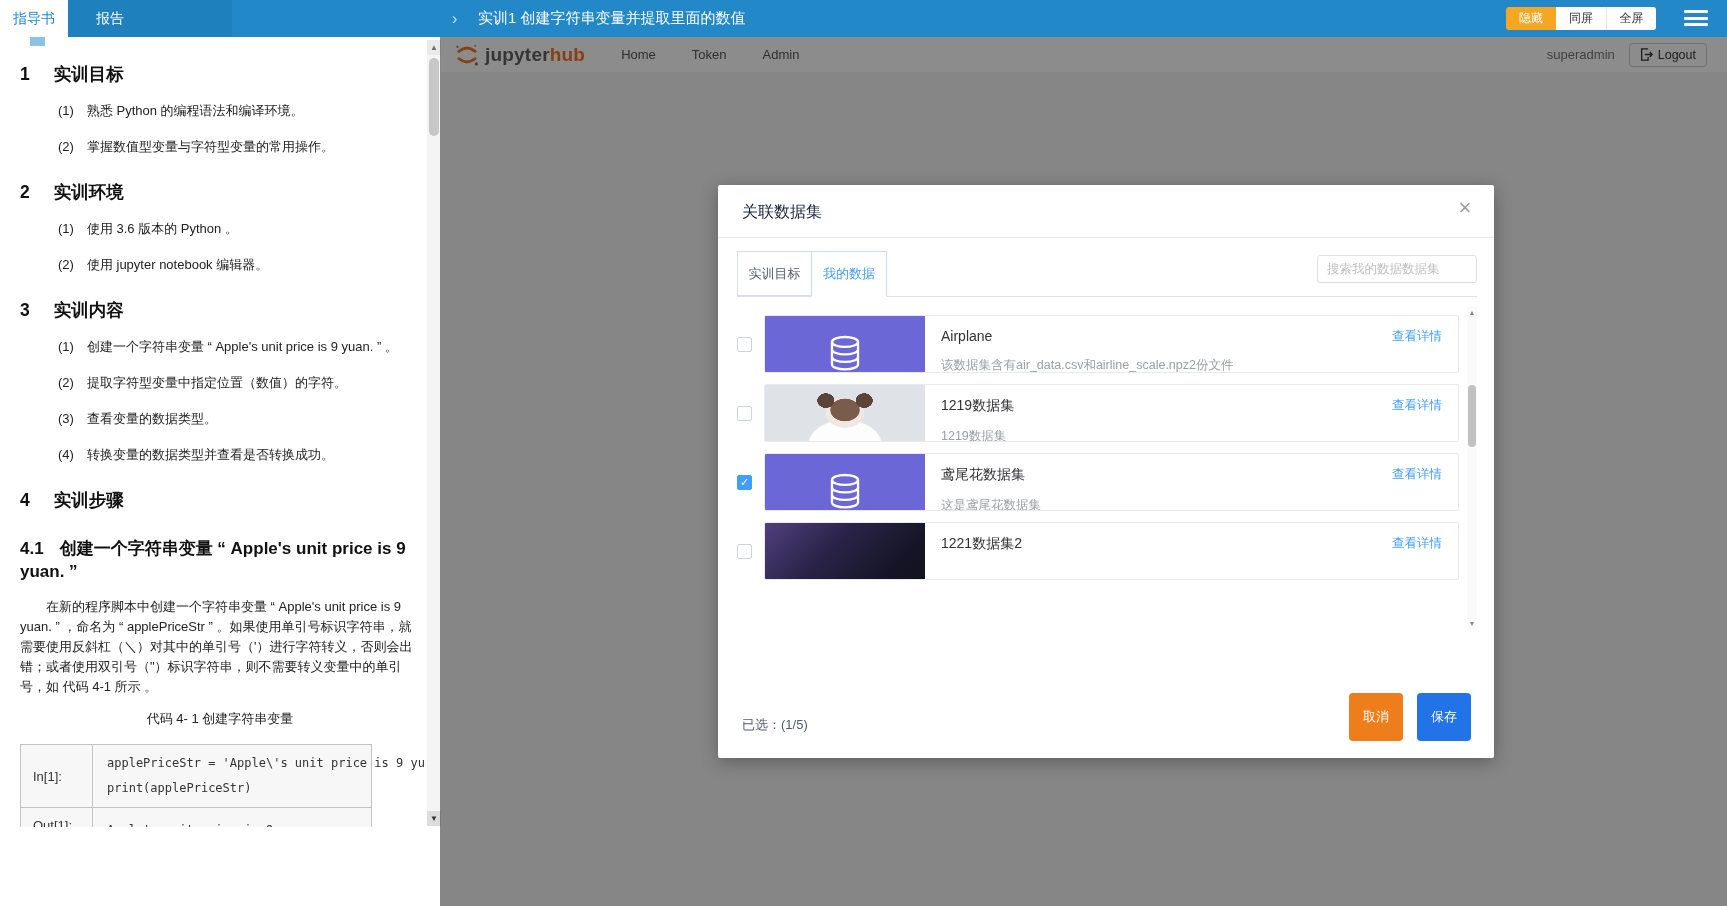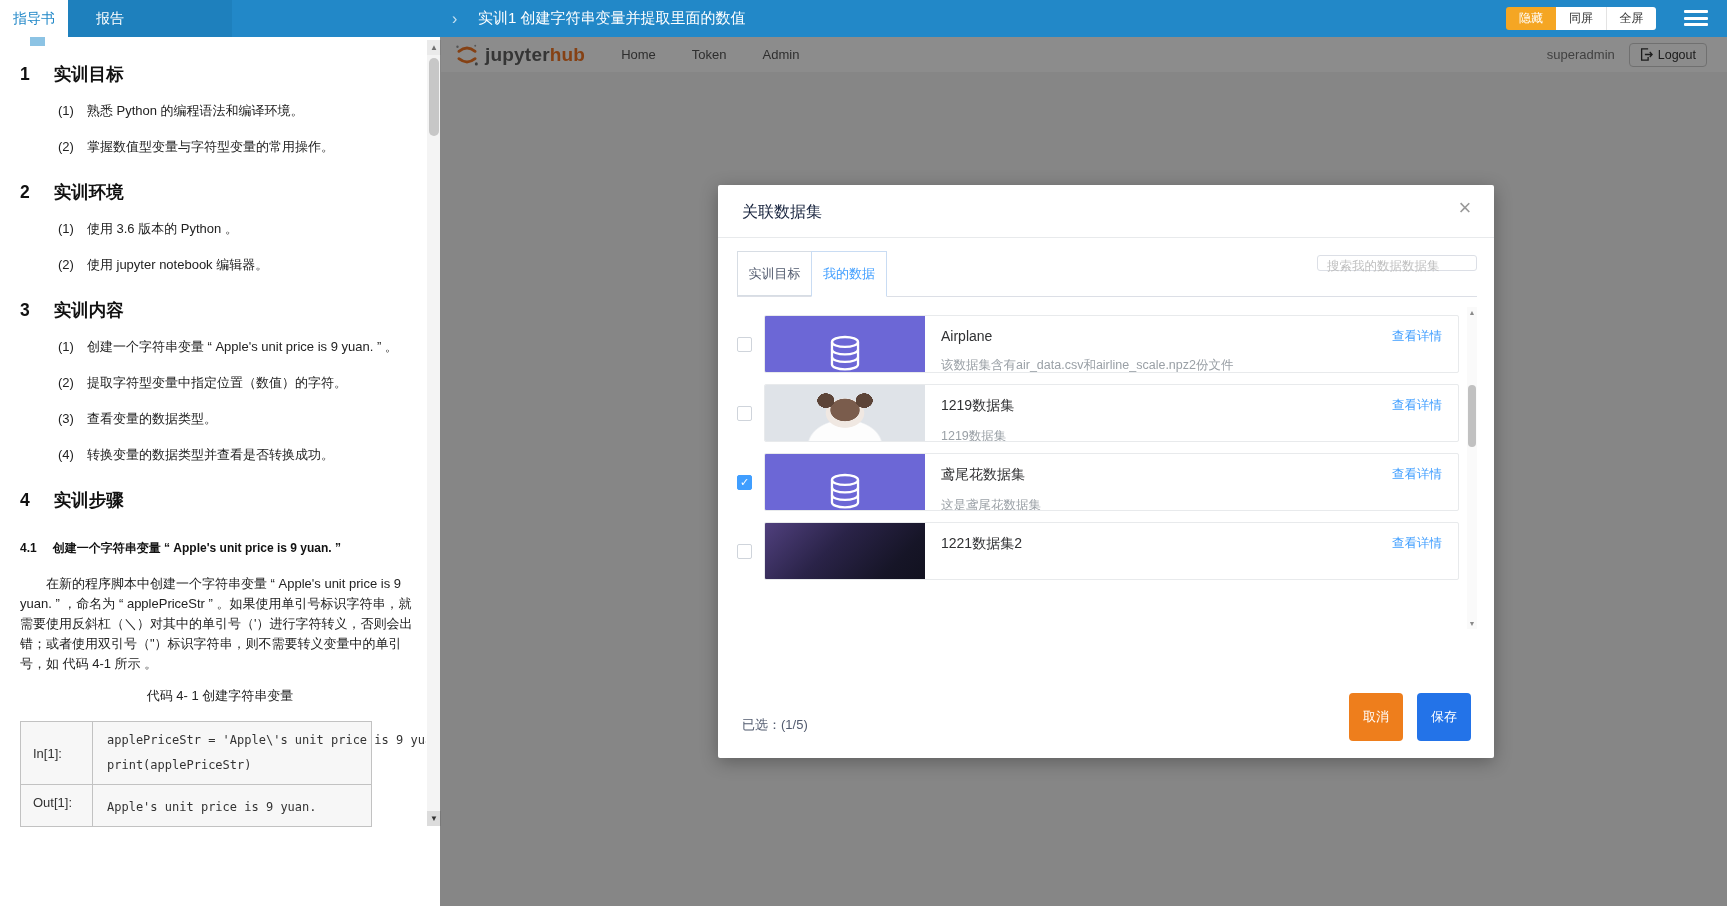--- a/index.html
+++ b/index.html
@@ -26,21 +26,21 @@
   .menu-icon { position:absolute; left:1684px; top:8px; width:24px; height:20px; display:flex;
                flex-direction:column; justify-content:space-between; padding:2px 0; cursor:pointer; }
   .menu-icon span { display:block; height:3px; background:#fff; border-radius:1px; }
 
   
   .doc { position:absolute; left:0; top:37px; width:426px; height:790px; background:#fff; overflow:hidden; z-index:10; }
   .doc-content { padding:26px 6px 0 20px; }
   .doc-h { font-size:17.5px; font-weight:bold; color:#111; line-height:22px; display:flex; margin-top:24px; }
   .doc-h.first { margin-top:0; }
   .doc-h .hnum { margin-right:24px; }
-  .doc-h2 { font-size:12px; font-weight:bold; color:#111; line-height:23px; margin-top:26px; padding-right:10px; }
+  .doc-h2 { font-size:17px; font-weight:bold; color:#111; line-height:23px; margin-top:26px; padding-right:10px; }
   .doc-h2 .hnum { margin-right:16px; }
   .doc-item { font-size:13px; color:#222; line-height:20px; margin-top:16px; padding-left:38px; }
   .doc-para { font-size:13px; color:#222; line-height:20px; margin-top:14px; text-indent:2em; padding-right:4px; }
   .doc-caption { font-size:13px; color:#222; margin-top:12px; text-align:center; line-height:19px; }
   .code-table { margin-top:16px; width:352px; border:1px solid #c2c2c2; background:#f7f7f7; }
   .code-row { display:flex; }
   .code-row + .code-row { border-top:1px solid #c2c2c2; }
   .code-label { width:72px; flex-shrink:0; border-right:1px solid #c2c2c2; padding:10px 8px 0 12px; font-size:13px; color:#333; }
   .code-row.in .code-label { display:flex; align-items:center; padding-top:0; }
   .code-lines { padding:6px 14px; font-family:"DejaVu Sans Mono","Liberation Mono",monospace; font-size:12px; color:#333; }
@@ -78,21 +78,21 @@
   .modal-header { position:relative; padding:17px 24px 14px 24px; border-bottom:1px solid #e8eaec; }
   .modal-title { font-size:16px; color:#17233d; }
   .modal-close { position:absolute; right:16px; top:10px; font-size:22px; color:#999; width:26px; height:26px;
                  display:flex; align-items:center; justify-content:center; cursor:pointer; }
   .modal-body { position:relative; padding:13px 17px 0 19px; }
   .tabs-row { position:relative; height:46px; border-bottom:1px solid #dcdfe6; }
   .tab { position:absolute; top:0; height:45px; display:flex; align-items:center; justify-content:center;
          font-size:13px; cursor:pointer; background:#fff; }
   .tab.public { left:0; width:74px; border:1px solid #d7dde4; border-right:none; color:#515a6e; }
   .tab.mine { left:74px; width:76px; border:1px solid #c9dcf3; border-bottom:1px solid #fff; height:46px; color:#409eff; }
-  .search-box { position:absolute; right:0; top:4px; width:160px; height:16px; border:1px solid #dcdfe6;
+  .search-box { position:absolute; right:0; top:4px; width:160px; height:28px; border:1px solid #dcdfe6;
                 border-radius:3px; background:#fff; }
   .search-box input { width:100%; height:100%; border:none; outline:none; padding:0 9px; font-size:12.5px;
                       color:#333; background:transparent; font-family:inherit; }
   .search-box input::placeholder { color:#bfbfbf; }
 
   .ds-list { position:relative; margin-top:10px; height:322px; overflow:hidden; }
   .ds-row { display:flex; align-items:center; margin-top:11px; }
   .ds-row.first { margin-top:8px; }
   .checkbox { width:15px; height:15px; border:1px solid #cfd4db; border-radius:2px; background:#fff;
               margin-right:12px; flex-shrink:0; display:flex; align-items:center; justify-content:center; cursor:pointer; }

